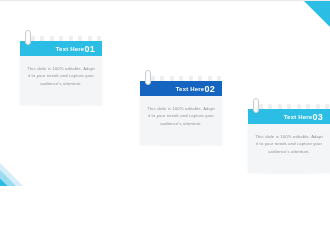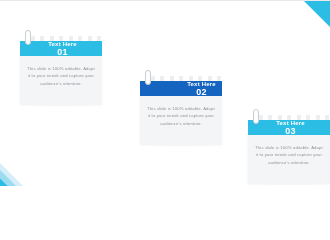--- a/index.html
+++ b/index.html
@@ -115,24 +115,23 @@
     border-radius: 3px;
     background: #fdfdfd;
     z-index: 3;
   }
 
   .note-header {
     position: relative;
     height: 15px;
     display: flex;
     align-items: center;
-    justify-content: flex-start;
+    justify-content: flex-end;
     padding: 0 7px 0 10px;
     z-index: 2;
-    flex-direction: column;
   }
   .note-header .label {
     font-size: 6px;
     font-weight: bold;
     color: #ffffff;
     letter-spacing: 0.2px;
     white-space: nowrap;
   }
   .note-header .num {
     font-size: 9px;
@@ -222,21 +221,21 @@
     </div>
     <div class="note-header" style="background: rgb(21, 101, 192); padding-left: 48px;">
       <span class="label">Text Here</span>
       <span class="num">02</span>
     </div>
     <div class="note-body">
       <div class="body-text">This slide is 100% editable. Adapt it to your needs and capture your audience's attention.</div>
     </div>
   </div>
 
-  <div class="note-card" id="note-3" style="left:248px; top:112px;">
+  <div class="note-card" id="note-3" style="left:248px; top:101px;">
     <div class="binding">
       <div class="perfs">
         <i></i>
           <i></i>
           <i></i>
           <i></i>
           <i></i>
           <i></i>
           <i></i>
           <i></i>

